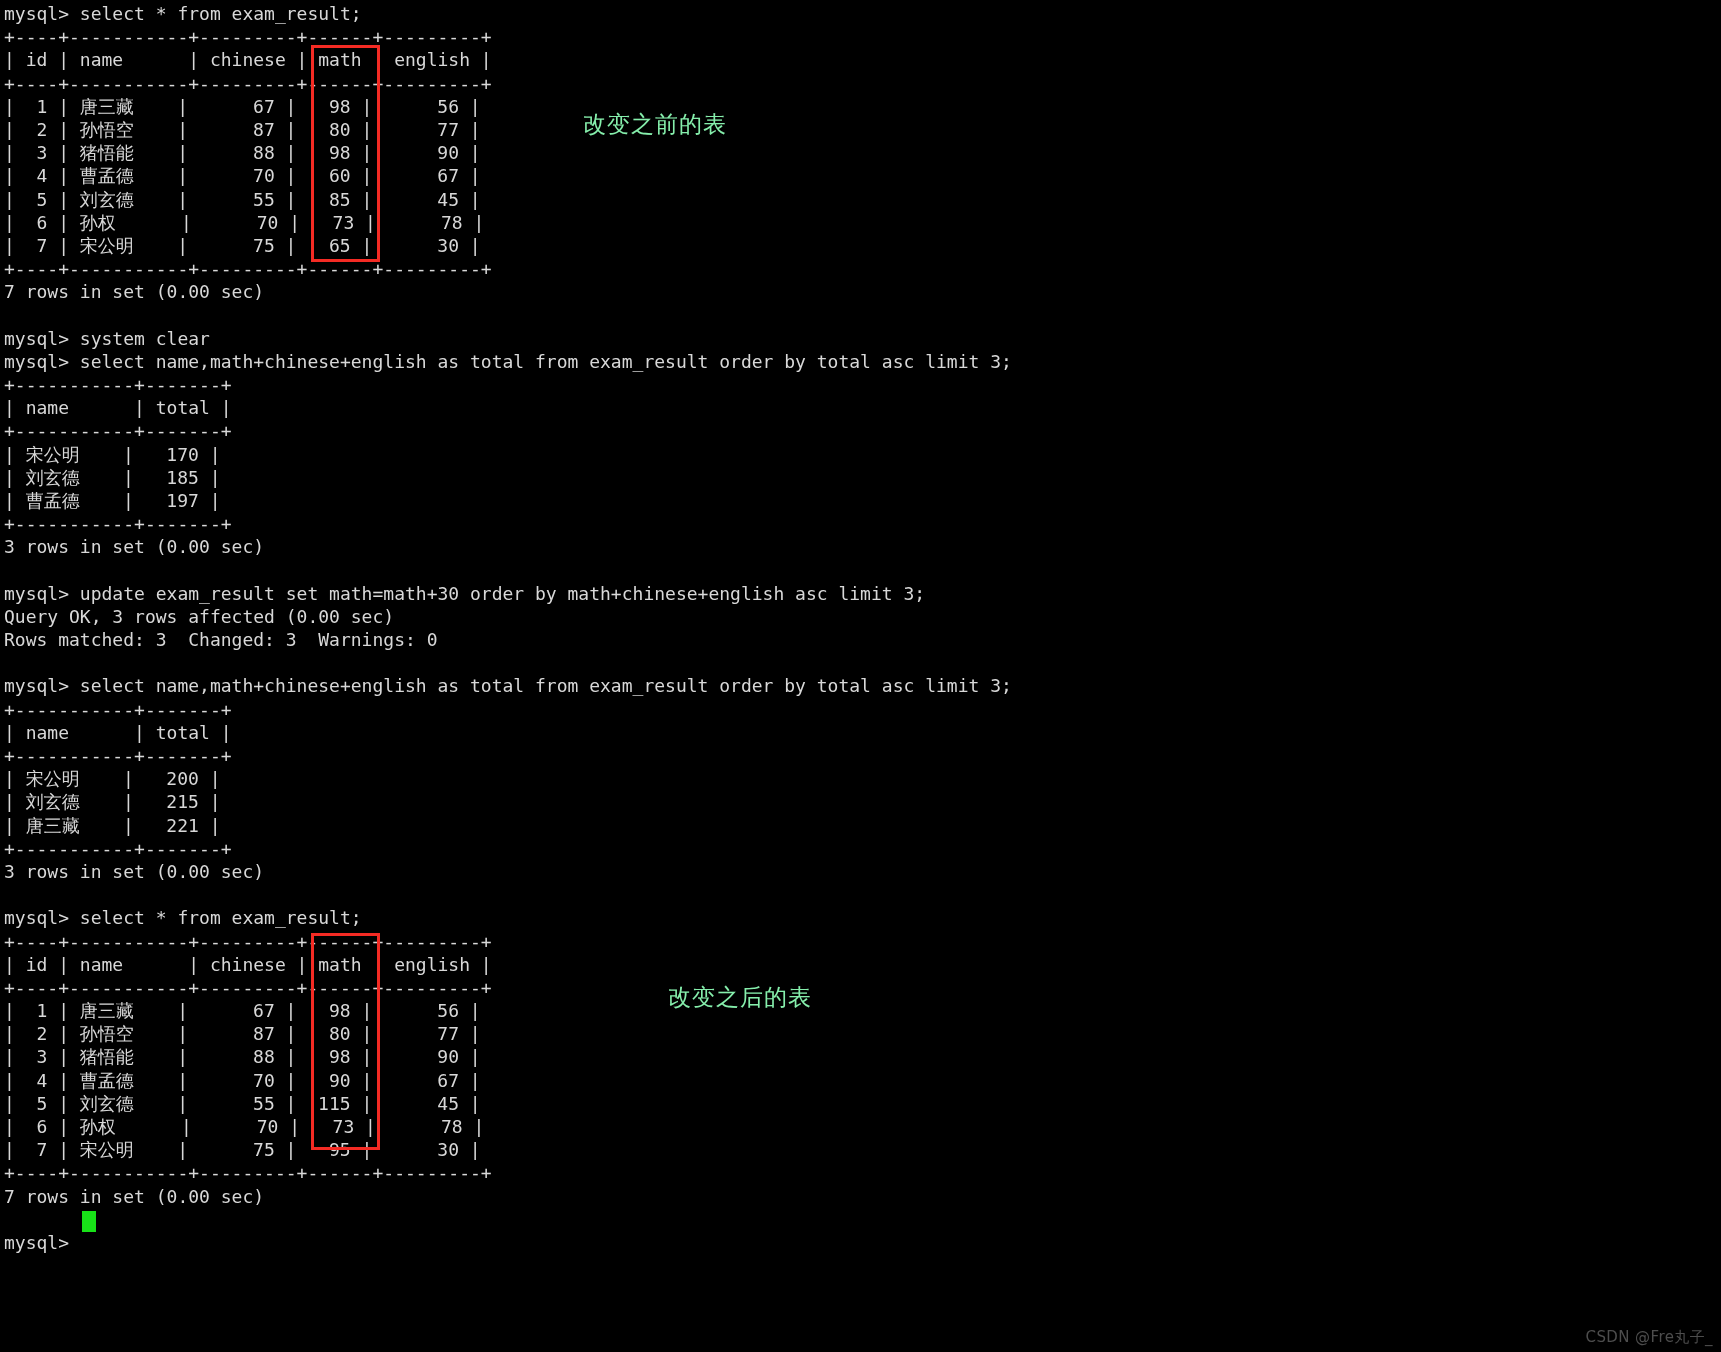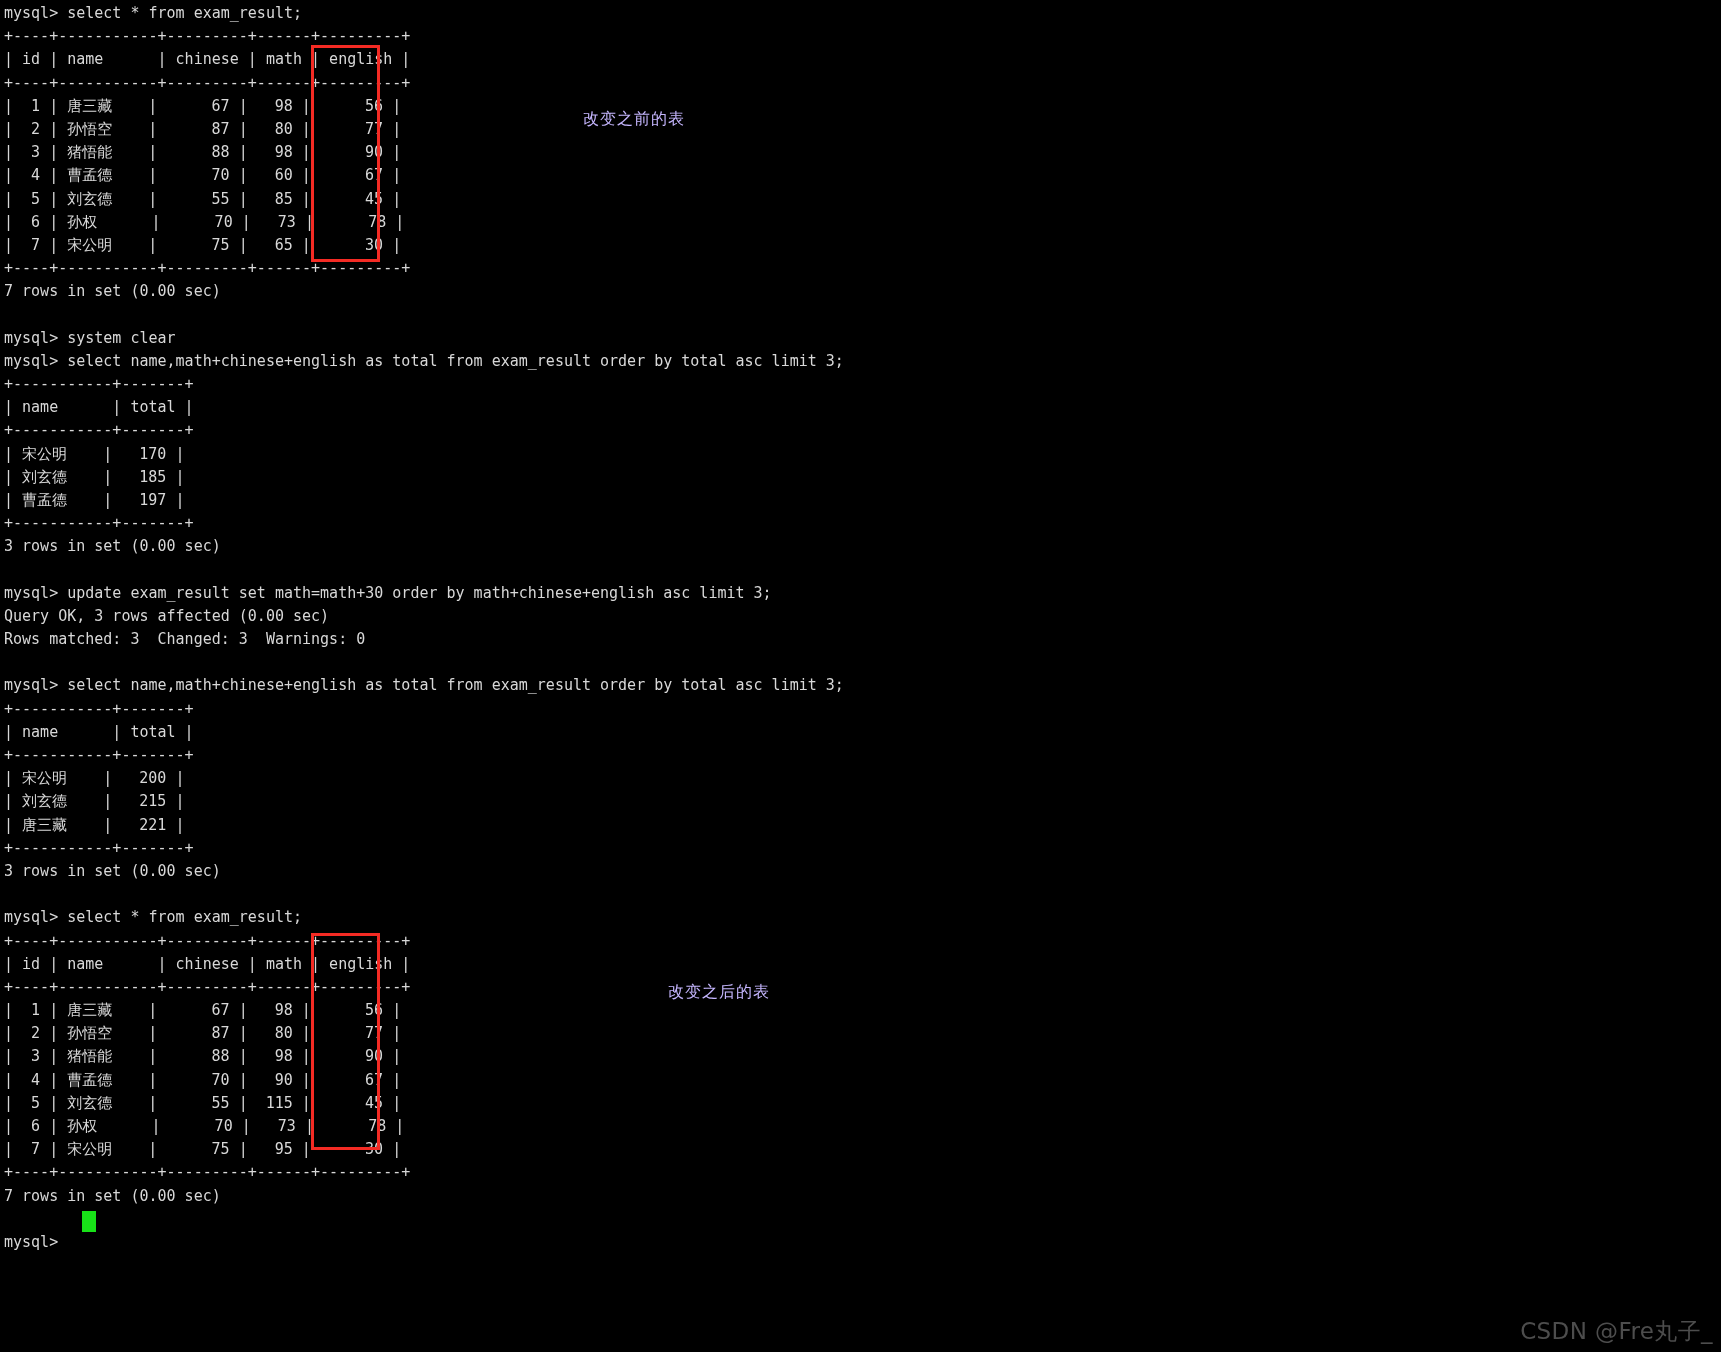--- a/index.html
+++ b/index.html
@@ -20,21 +20,21 @@
     top: 0;
     width: 1721px;
     height: 1352px;
     background: #000000;
     color: #d4d4d4;
   }
   .lines {
     position: absolute;
     left: 4px;
     top: 2px;
-    font-size: 15px;
+    font-size: 18px;
     line-height: 23.2px;
     letter-spacing: 0px;
     white-space: pre;
     color: #d8d8d8;
   }
   .line {
     white-space: pre;
     height: 23.2px;
     font-family: "DejaVu Sans Mono", "Liberation Mono", monospace;
   }
@@ -56,23 +56,23 @@
   }
   #redbox-math-after {
     left: 311px;
     top: 933px;
     width: 69px;
     height: 217px;
   }
 
   .annotation {
     position: absolute;
-    color: #c4b5fd;
+    color: #86efac;
     font-family: "DejaVu Sans", "Liberation Sans", sans-serif;
-    font-size: 16px;
+    font-size: 23px;
     letter-spacing: 1px;
     white-space: nowrap;
   }
   #annotation-before {
     left: 583px;
     top: 109px;
   }
   #annotation-after {
     left: 668px;
     top: 982px;
@@ -86,21 +86,21 @@
     height: 21px;
     background: #18e218;
   }
 
   #watermark {
     position: absolute;
     right: 8px;
     bottom: 5px;
     color: #4d4d4d;
     font-family: "DejaVu Sans", "Liberation Sans", sans-serif;
-    font-size: 23px;
+    font-size: 15px;
     letter-spacing: 0.4px;
     white-space: nowrap;
   }
 </style>
 </head>
 <body>
 
 <div id="terminal">
 
   <div class="lines" id="terminal-lines"><div class="line">mysql&gt; select * from exam_result;</div><div class="line">+----+-----------+---------+------+---------+</div><div class="line">| id | name      | chinese | math | english |</div><div class="line">+----+-----------+---------+------+---------+</div><div class="line">|  1 | 唐三藏    |      67 |   98 |      56 |</div><div class="line">|  2 | 孙悟空    |      87 |   80 |      77 |</div><div class="line">|  3 | 猪悟能    |      88 |   98 |      90 |</div><div class="line">|  4 | 曹孟德    |      70 |   60 |      67 |</div><div class="line">|  5 | 刘玄德    |      55 |   85 |      45 |</div><div class="line">|  6 | 孙权      |      70 |   73 |      78 |</div><div class="line">|  7 | 宋公明    |      75 |   65 |      30 |</div><div class="line">+----+-----------+---------+------+---------+</div><div class="line">7 rows in set (0.00 sec)</div><div class="line blank">&nbsp;</div><div class="line">mysql&gt; system clear</div><div class="line">mysql&gt; select name,math+chinese+english as total from exam_result order by total asc limit 3;</div><div class="line">+-----------+-------+</div><div class="line">| name      | total |</div><div class="line">+-----------+-------+</div><div class="line">| 宋公明    |   170 |</div><div class="line">| 刘玄德    |   185 |</div><div class="line">| 曹孟德    |   197 |</div><div class="line">+-----------+-------+</div><div class="line">3 rows in set (0.00 sec)</div><div class="line blank">&nbsp;</div><div class="line">mysql&gt; update exam_result set math=math+30 order by math+chinese+english asc limit 3;</div><div class="line">Query OK, 3 rows affected (0.00 sec)</div><div class="line">Rows matched: 3  Changed: 3  Warnings: 0</div><div class="line blank">&nbsp;</div><div class="line">mysql&gt; select name,math+chinese+english as total from exam_result order by total asc limit 3;</div><div class="line">+-----------+-------+</div><div class="line">| name      | total |</div><div class="line">+-----------+-------+</div><div class="line">| 宋公明    |   200 |</div><div class="line">| 刘玄德    |   215 |</div><div class="line">| 唐三藏    |   221 |</div><div class="line">+-----------+-------+</div><div class="line">3 rows in set (0.00 sec)</div><div class="line blank">&nbsp;</div><div class="line">mysql&gt; select * from exam_result;</div><div class="line">+----+-----------+---------+------+---------+</div><div class="line">| id | name      | chinese | math | english |</div><div class="line">+----+-----------+---------+------+---------+</div><div class="line">|  1 | 唐三藏    |      67 |   98 |      56 |</div><div class="line">|  2 | 孙悟空    |      87 |   80 |      77 |</div><div class="line">|  3 | 猪悟能    |      88 |   98 |      90 |</div><div class="line">|  4 | 曹孟德    |      70 |   90 |      67 |</div><div class="line">|  5 | 刘玄德    |      55 |  115 |      45 |</div><div class="line">|  6 | 孙权      |      70 |   73 |      78 |</div><div class="line">|  7 | 宋公明    |      75 |   95 |      30 |</div><div class="line">+----+-----------+---------+------+---------+</div><div class="line">7 rows in set (0.00 sec)</div><div class="line blank">&nbsp;</div><div class="line">mysql&gt; </div></div>

